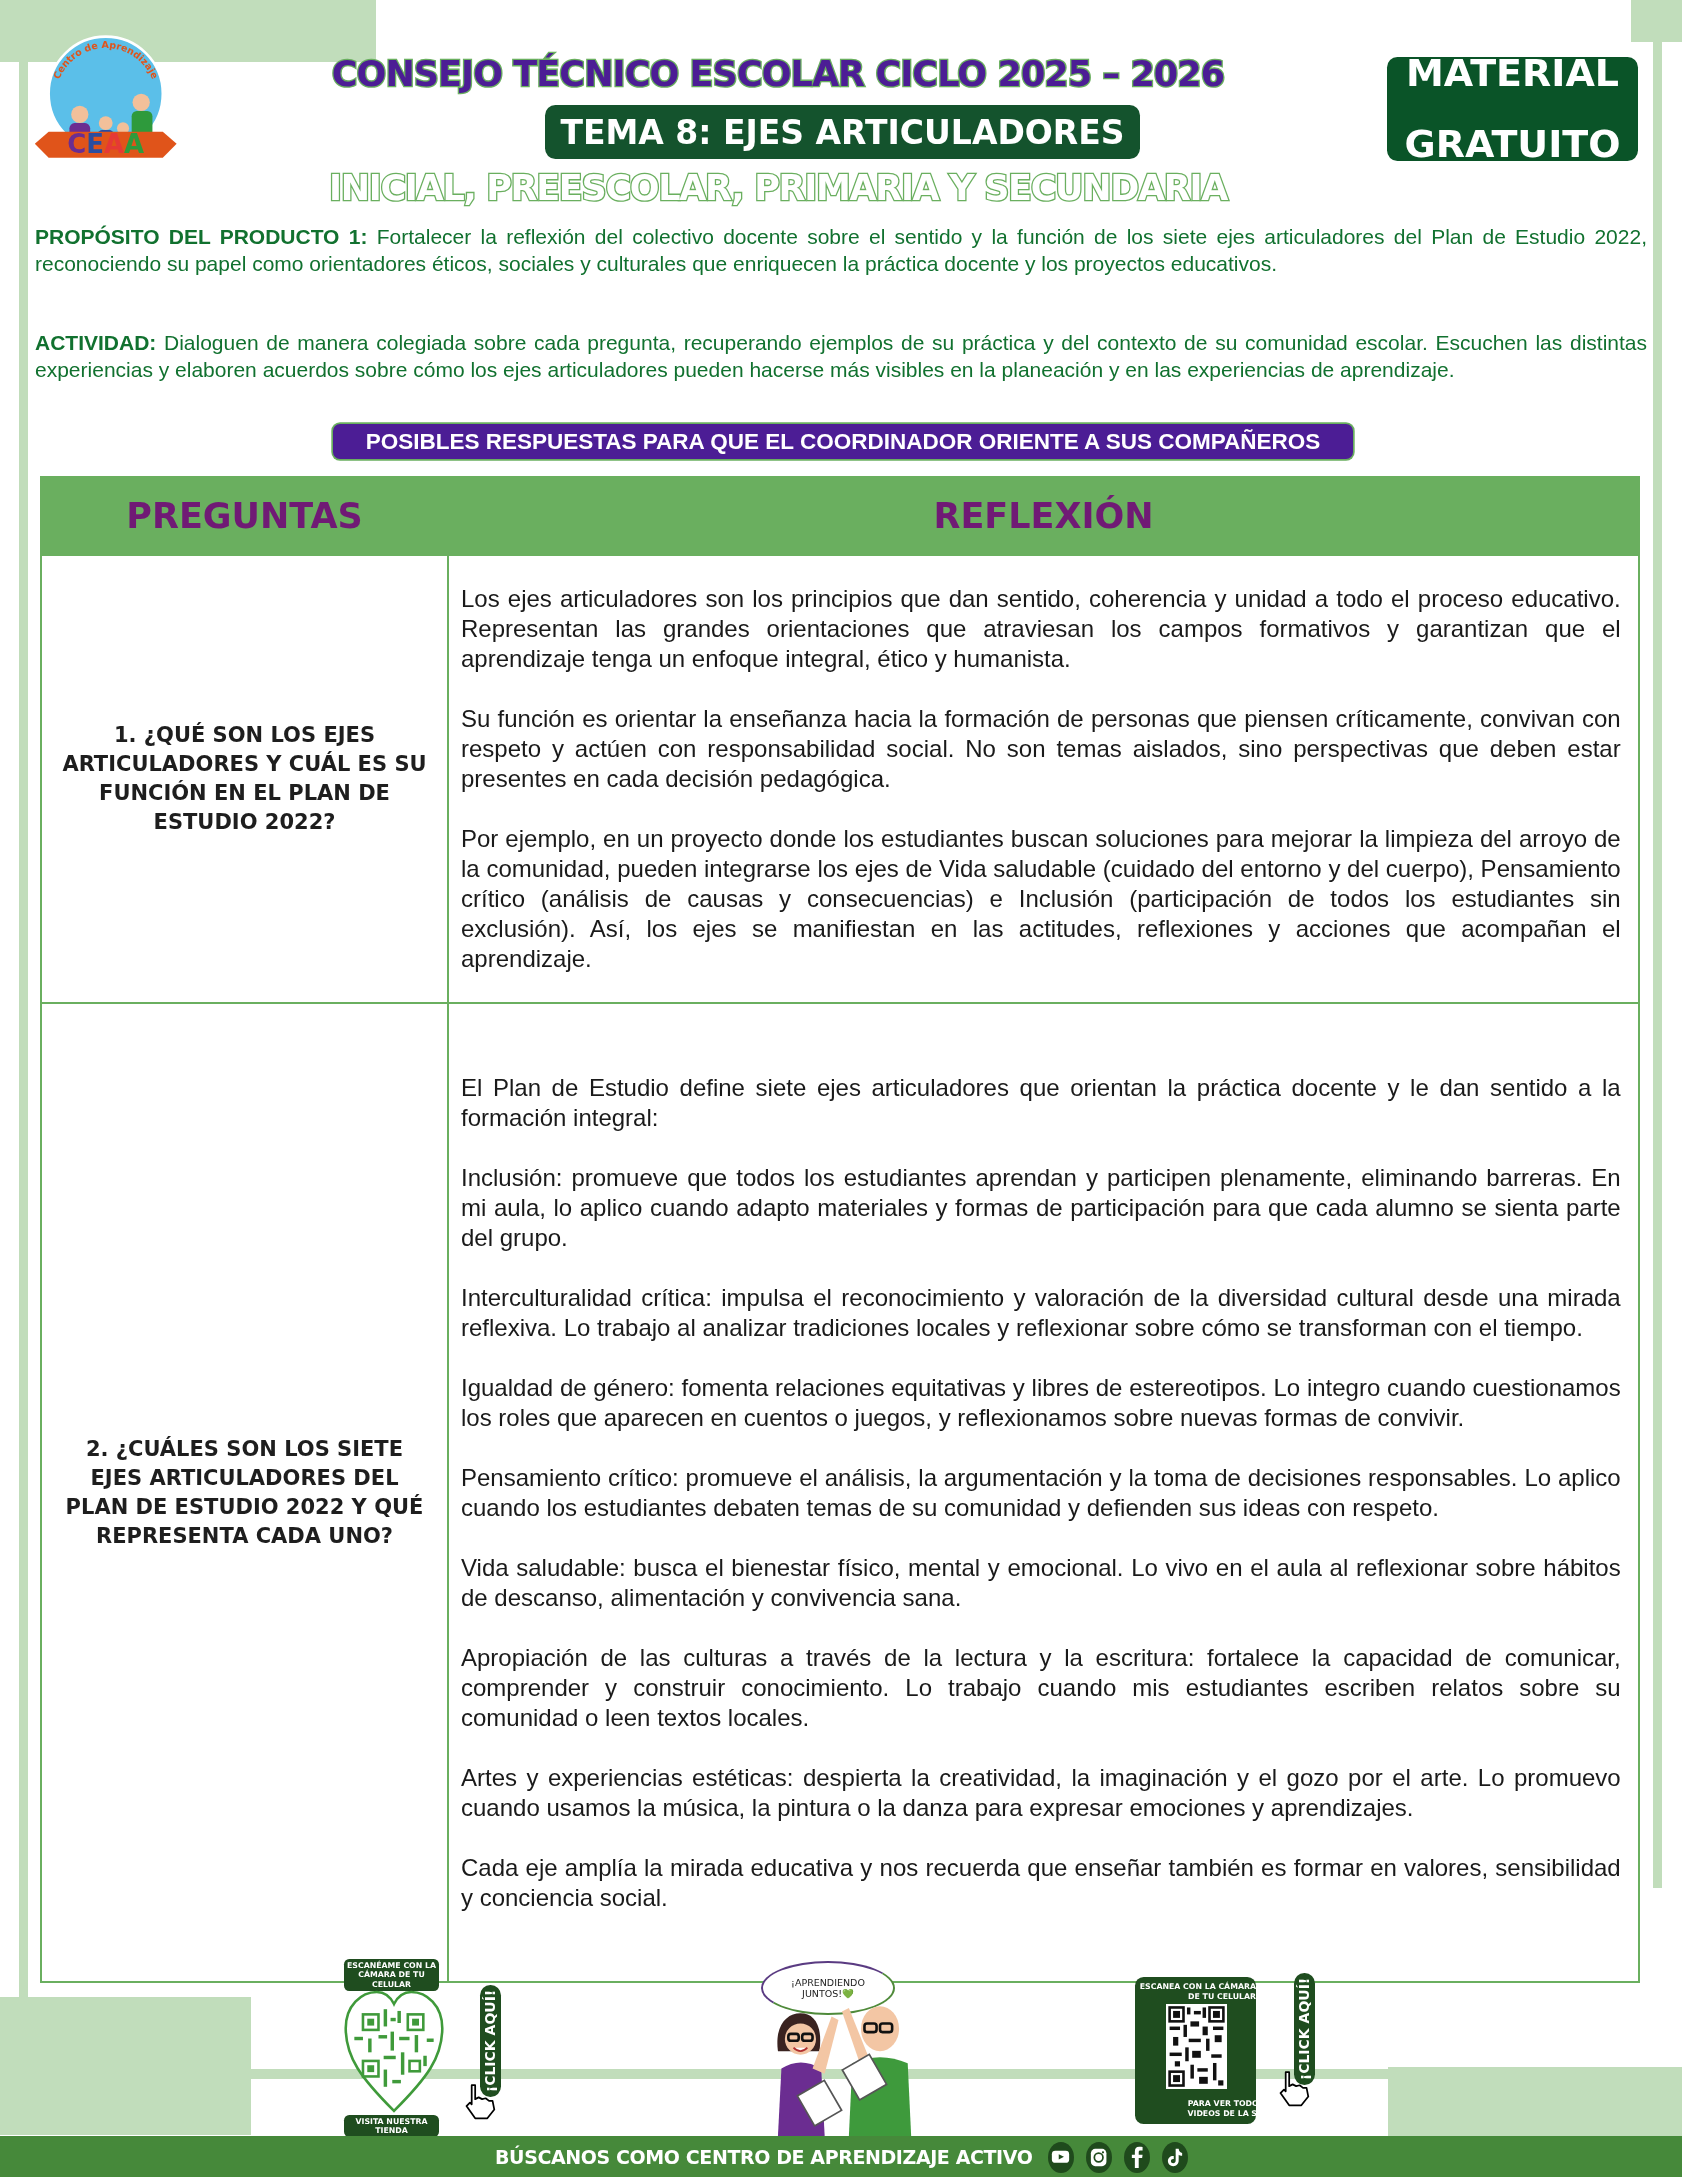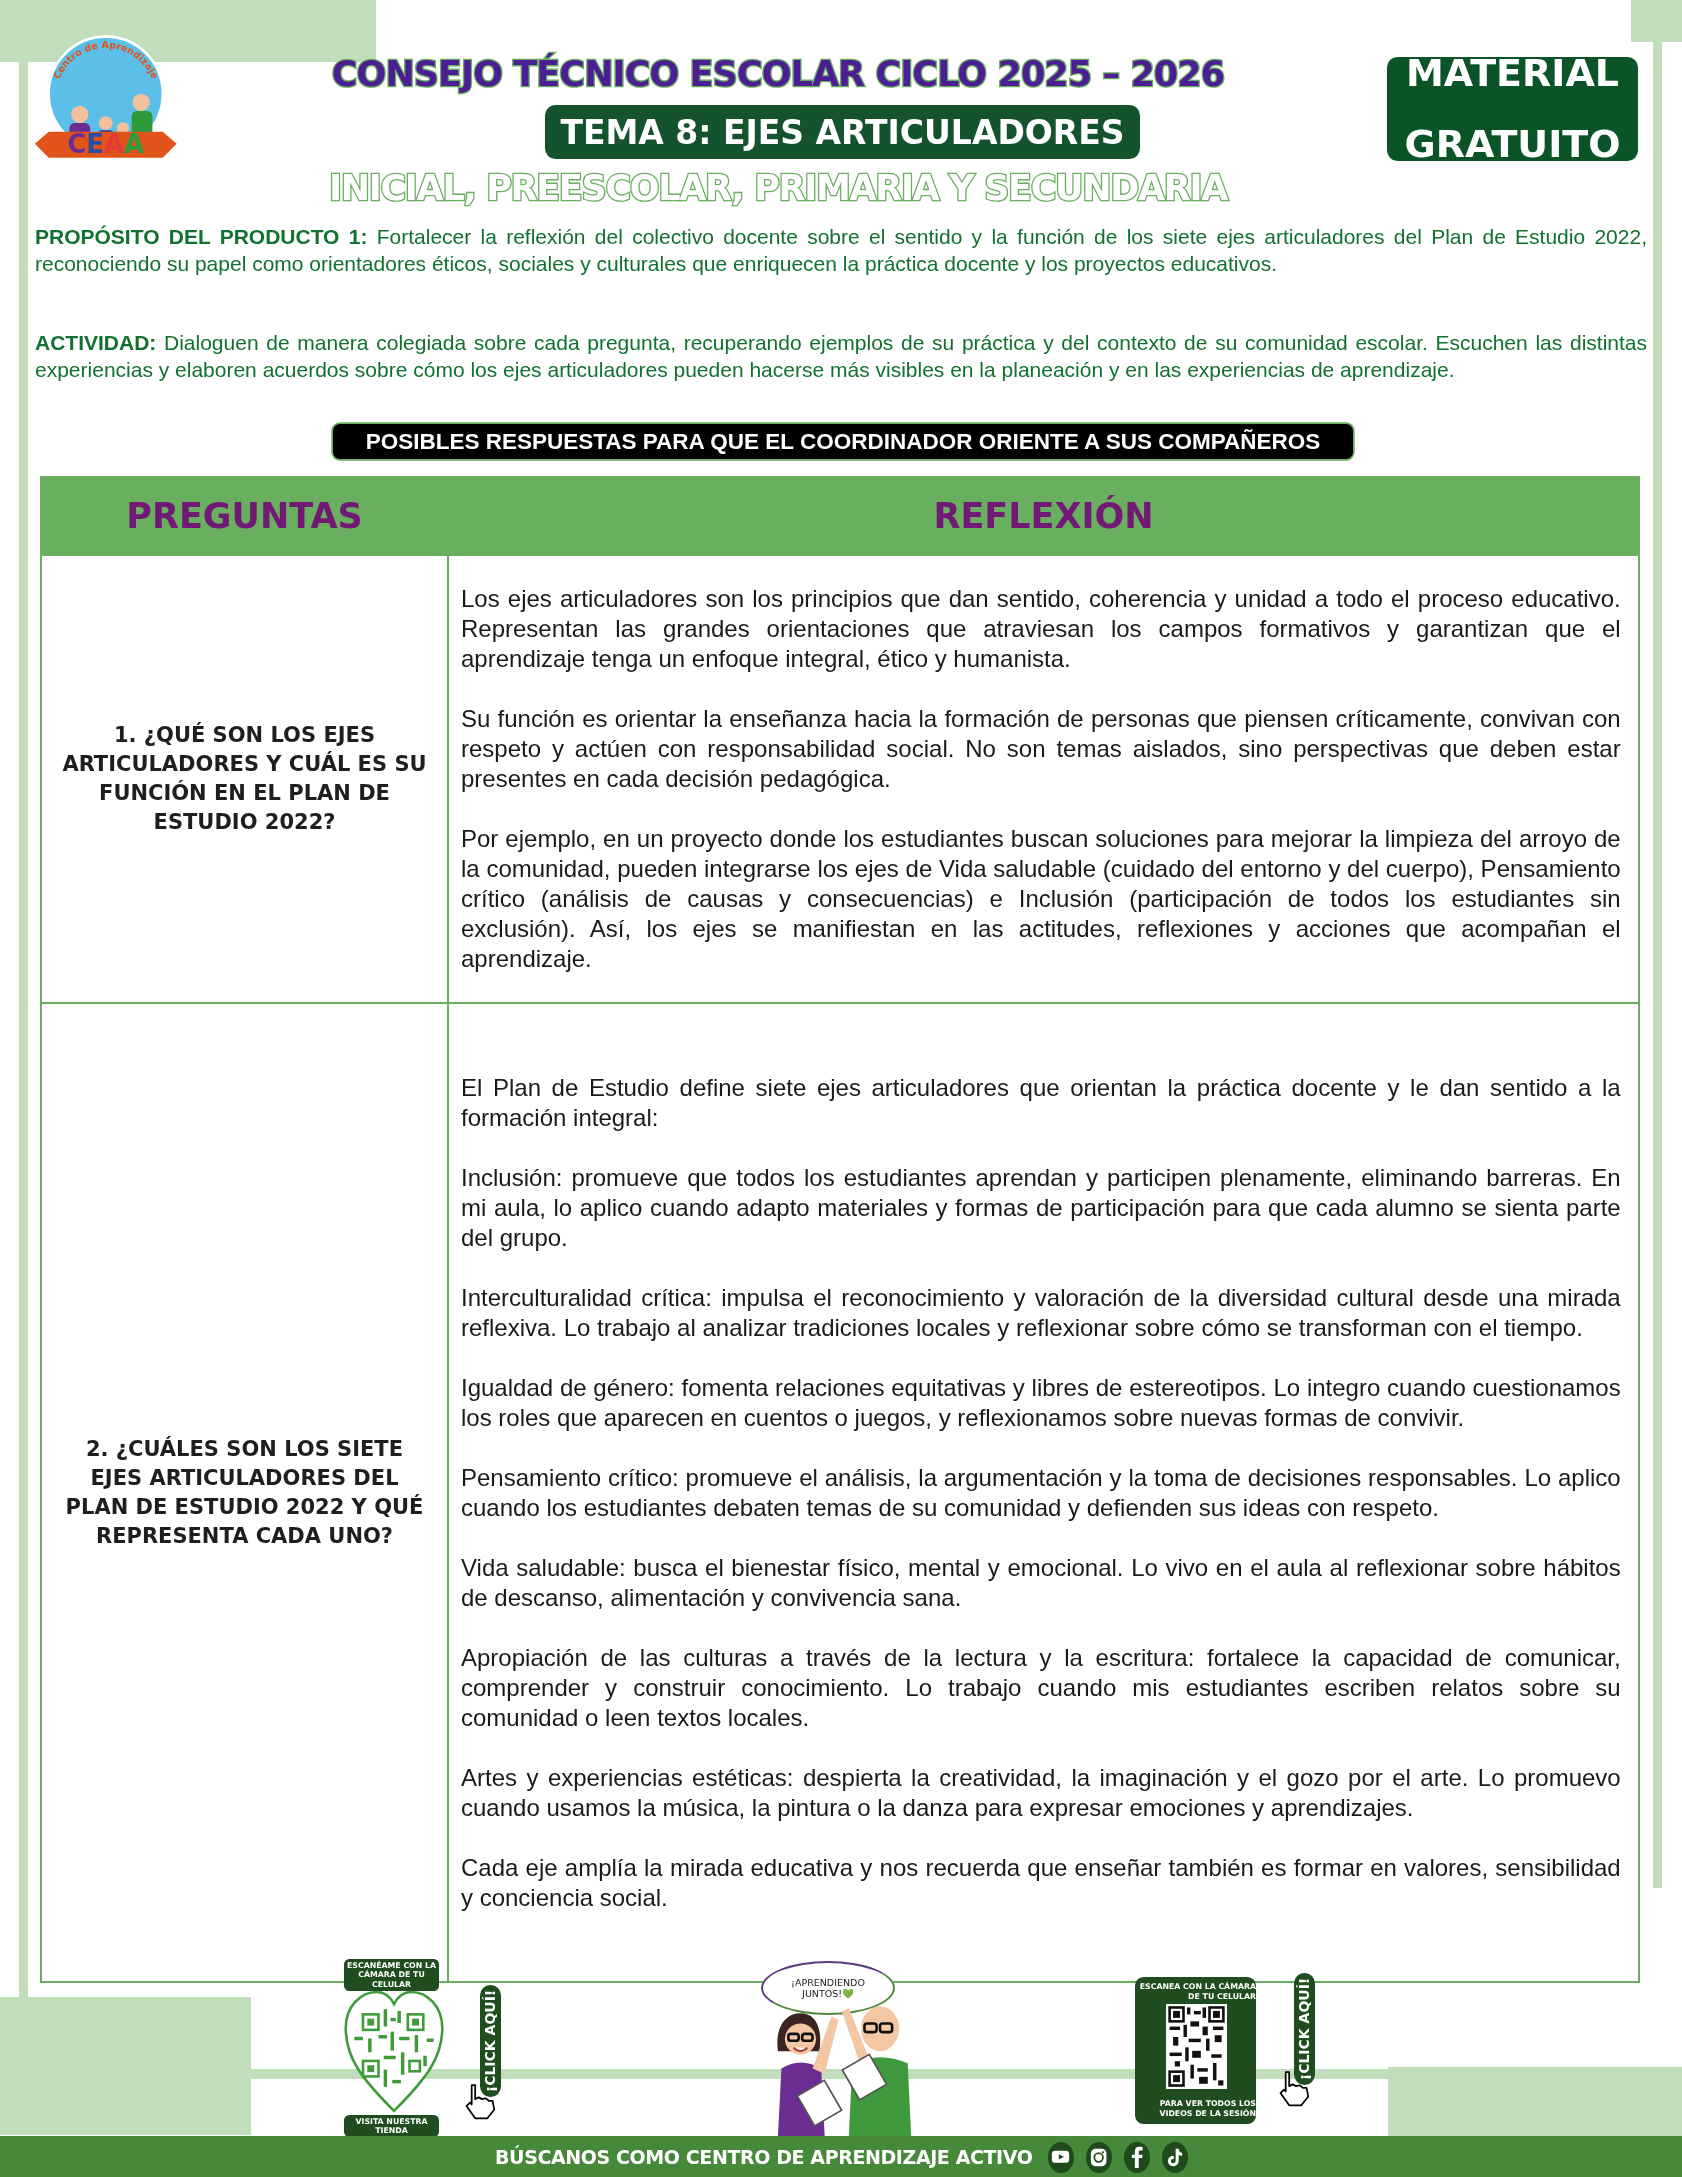--- a/index.html
+++ b/index.html
@@ -53,21 +53,21 @@
   .intro {
     position: absolute; left: 35px; width: 1612px;
     font-family: "Liberation Sans", sans-serif; font-size: 21px; line-height: 27px;
     color: #11712f; text-align: justify;
   }
   .intro b { font-weight: bold; }
   .intro.purpose { top: 223px; }
   .intro.activity { top: 329px; }
   .answers-badge {
     position: absolute; left: 333px; top: 424px; width: 1020px; height: 35px;
-    background: #000000; border-radius: 7px; color: #fff;
+    background: #4c1d95; border-radius: 7px; color: #fff;
     display: flex; align-items: center; justify-content: center;
     font-family: "Liberation Sans", sans-serif; font-weight: bold; font-size: 22.5px;
     box-shadow: 0 0 0 1.7px #6aaf5f;
   }
 
   
   .qa-table {
     position: absolute; left: 40px; top: 476px; width: 1600px;
     border-collapse: collapse; table-layout: fixed;
   }
@@ -120,21 +120,21 @@
 
   .qr-box {
     position: absolute; left: 1135px; top: 1977px; width: 121px; height: 147px;
     background: #1f4d1f; border-radius: 8.6px; color: #fff;
   }
   .qr-box .cap {
     position: absolute; left: 0; width: 100%; text-align: right;
     font-family: "DejaVu Sans", sans-serif; font-weight: bold; font-size: 7.8px; line-height: 9.5px;
   }
   .qr-box .cap.top { top: 5.2px; }
-  .qr-box .cap.bottom { top: 122px; }
+  .qr-box .cap.bottom { top: 122px; padding-left: 28px; }
   .qr-box .qr { position: absolute; left: 31px; top: 27px; width: 61px; height: 85px; background: #fff; }
 
   .footer-bar {
     position: absolute; left: 0; top: 2136px; width: 1683px; height: 42px; background: #46893a;
     display: flex; align-items: center; justify-content: center; gap: 12px;
   }
   .footer-text {
     color: #fff; font-family: "DejaVu Sans", sans-serif; font-weight: bold; font-size: 19px;
     letter-spacing: -0.4px; margin-right: 3.5px;
   }

